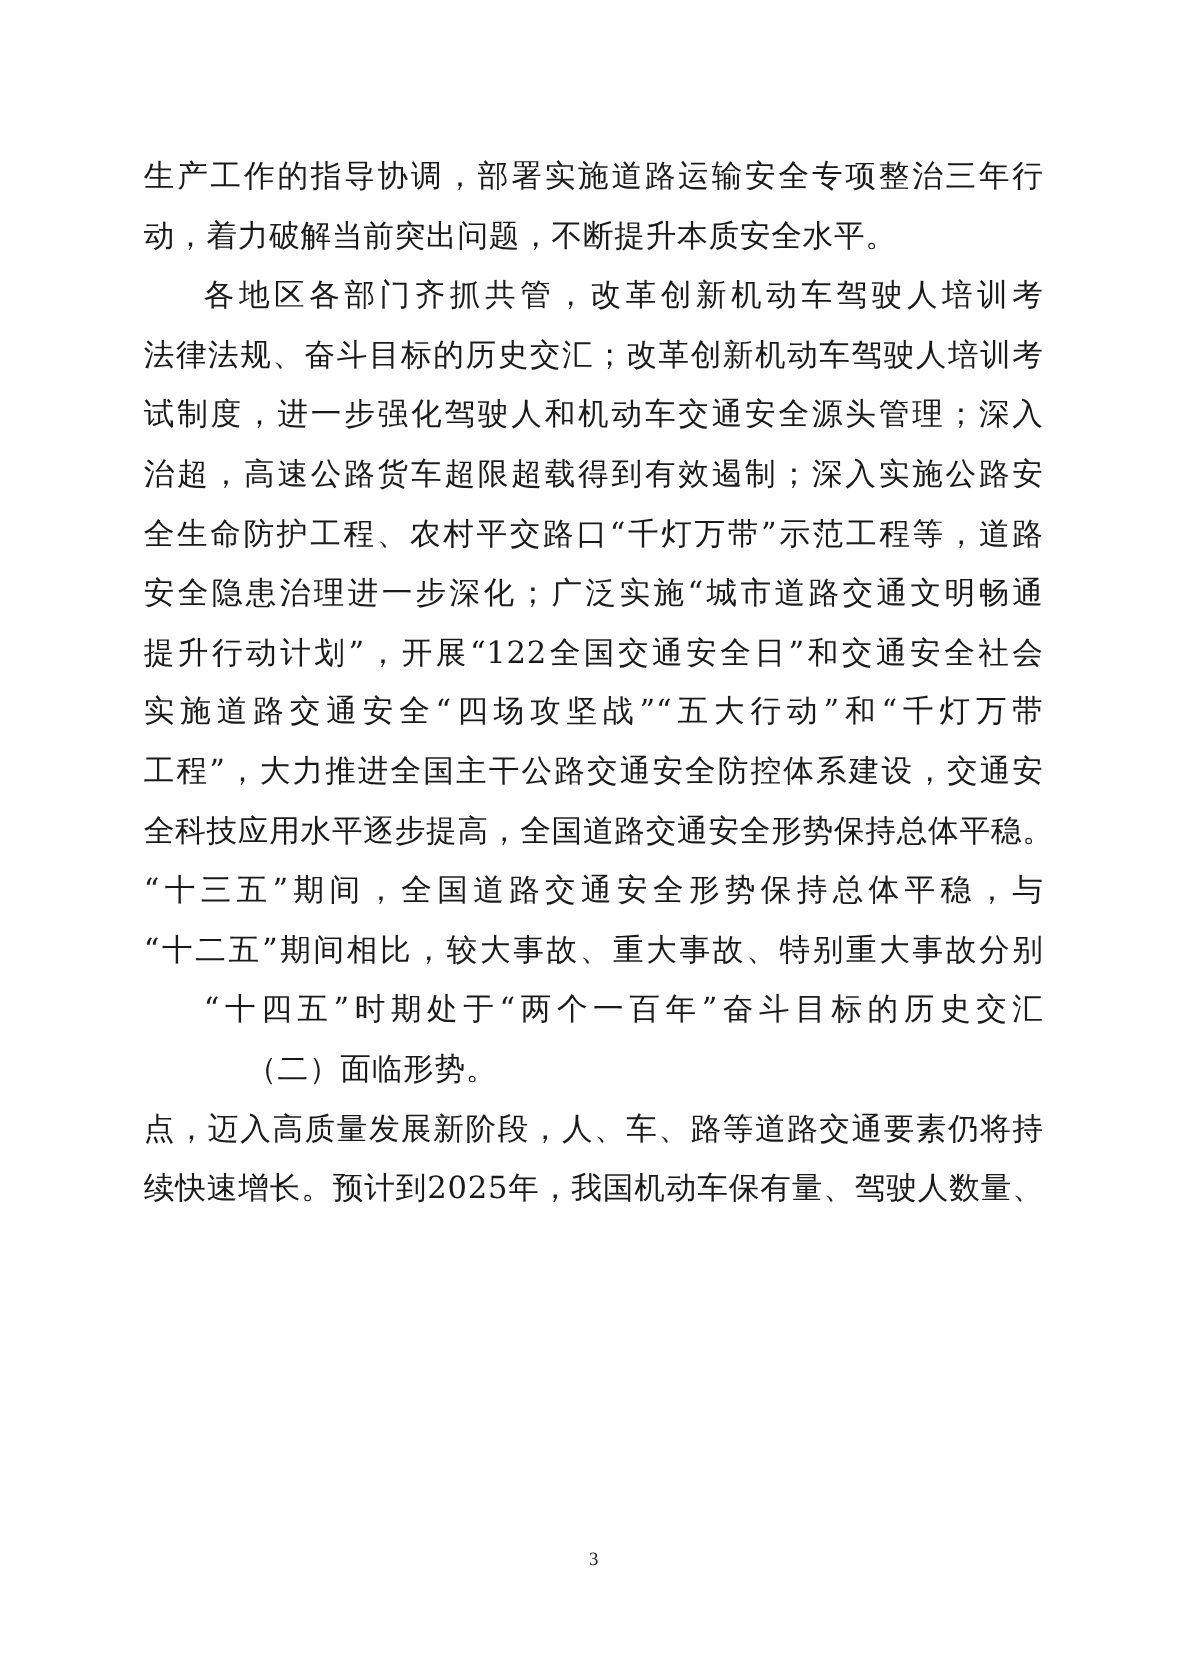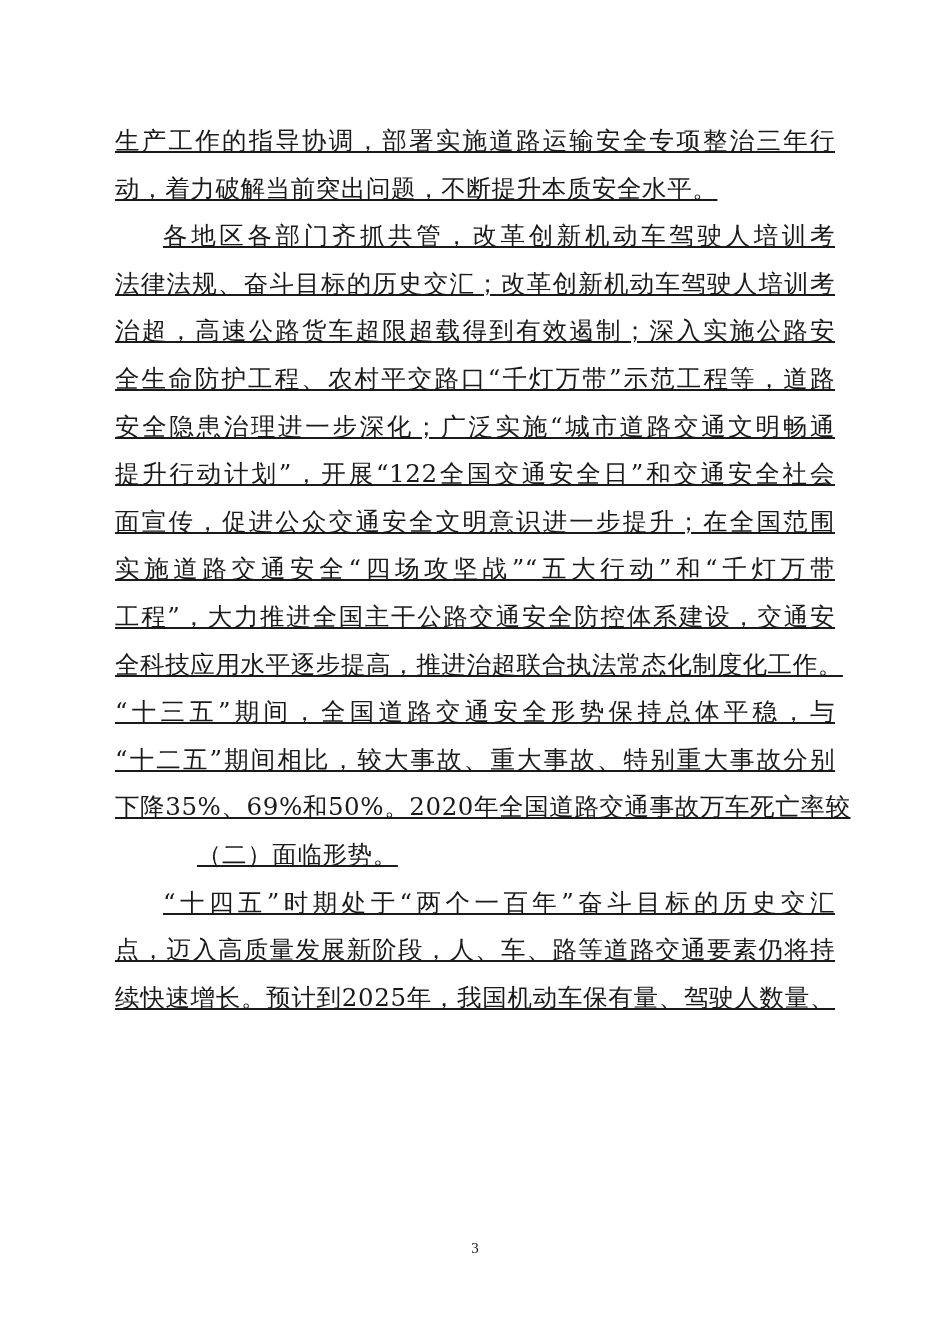--- a/index.html
+++ b/index.html
@@ -21,21 +21,20 @@
       top: 0;
       width: 950px;
       height: 1344px;
       background: #ffffff;
     }
     .body-text {
       position: absolute;
       left: 115px;
       top: 117px;
       width: 720px;
-      text-decoration: underline;
     }
     .line {
       height: 47.6px;
       line-height: 47.6px;
       font-size: 24.5px;
       white-space: nowrap;
       letter-spacing: 0.6px;
       text-align: justify;
       text-align-last: justify;
       display: block;
@@ -62,31 +61,30 @@
   </style>
 </head>
 <body>
 
 <div class="page">
   <div class="body-text">
     <span class="line">生产工作的指导协调，部署实施道路运输安全专项整治三年行</span>
     <span class="line last">动，着力破解当前突出问题，不断提升本质安全水平。</span>
     <span class="line indent">各地区各部门齐抓共管，改革创新机动车驾驶人培训考</span>
     <span class="line">法律法规、奋斗目标的历史交汇；改革创新机动车驾驶人培训考</span>
+    <span class="line">试制度，进一步强化驾驶人和机动车交通安全源头管理；深入</span>
     <span class="line">治超，高速公路货车超限超载得到有效遏制；深入实施公路安</span>
     <span class="line">全生命防护工程、农村平交路口“千灯万带”示范工程等，道路</span>
     <span class="line">安全隐患治理进一步深化；广泛实施“城市道路交通文明畅通</span>
     <span class="line">提升行动计划”，开展“122全国交通安全日”和交通安全社会</span>
-    <span class="line">面宣传，促进公众交通安全文明意识进一步提升；在全国范围</span>
     <span class="line">实施道路交通安全“四场攻坚战”“五大行动”和“千灯万带</span>
     <span class="line">工程”，大力推进全国主干公路交通安全防控体系建设，交通安</span>
-    <span class="line">全科技应用水平逐步提高，推进治超联合执法常态化制度化工作。</span>
+    <span class="line">全科技应用水平逐步提高，全国道路交通安全形势保持总体平稳。</span>
     <span class="line">“十三五”期间，全国道路交通安全形势保持总体平稳，与</span>
     <span class="line">“十二五”期间相比，较大事故、重大事故、特别重大事故分别</span>
-    <span class="line">下降35%、69%和50%。2020年全国道路交通事故万车死亡率较</span>
+    <span class="line indent">“十四五”时期处于“两个一百年”奋斗目标的历史交汇</span>
     <span class="line last heading-indent">（二）面临形势。</span>
-    <span class="line indent">“十四五”时期处于“两个一百年”奋斗目标的历史交汇</span>
     <span class="line">点，迈入高质量发展新阶段，人、车、路等道路交通要素仍将持</span>
     <span class="line">续快速增长。预计到2025年，我国机动车保有量、驾驶人数量、</span>
   </div>
 
   <div class="page-number">3</div>
 </div>
 
 </body></html>

